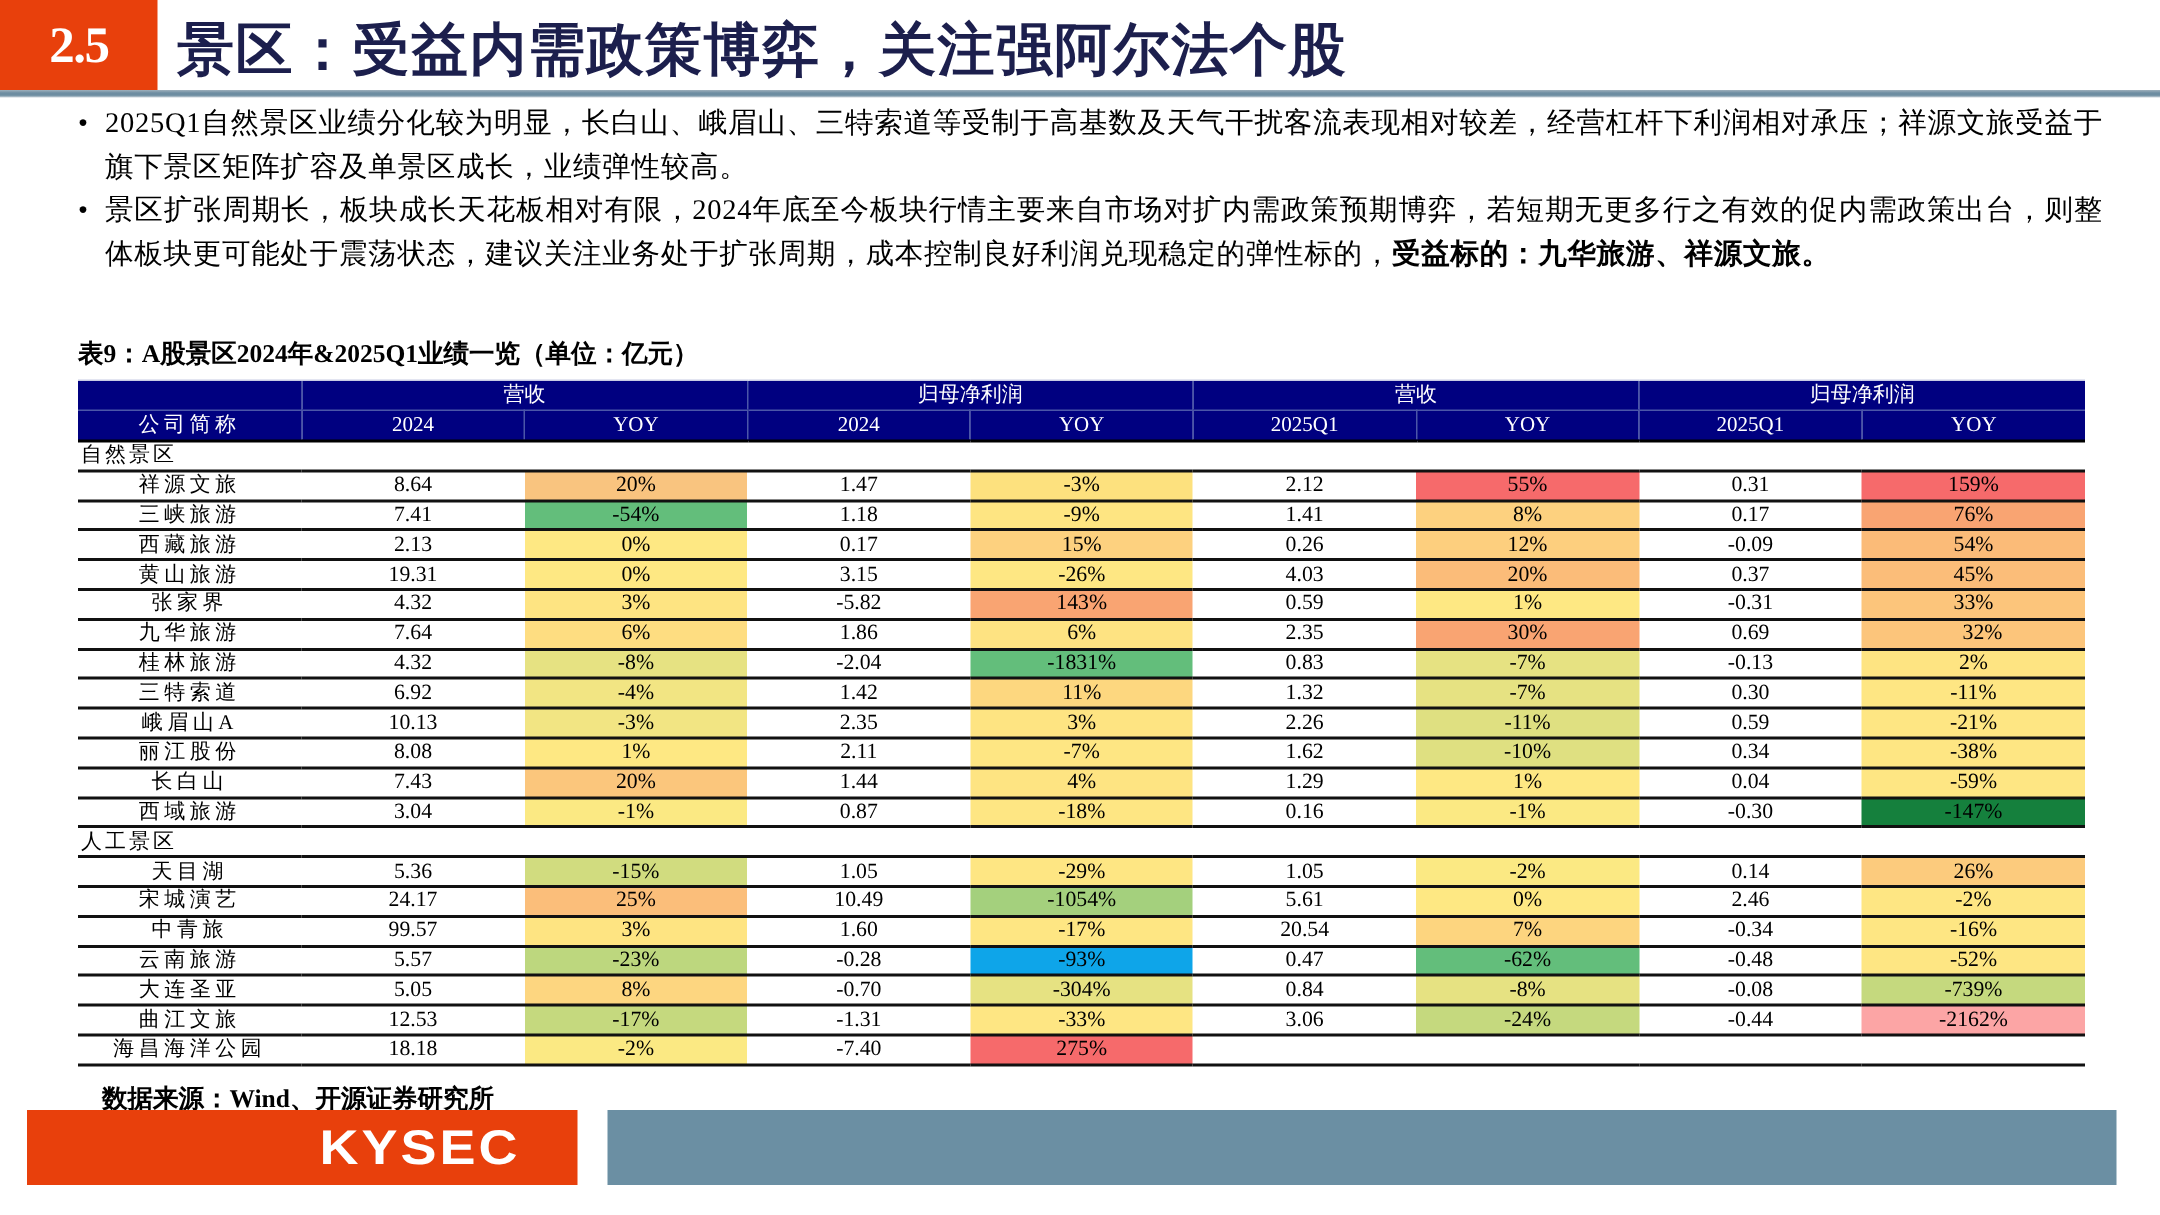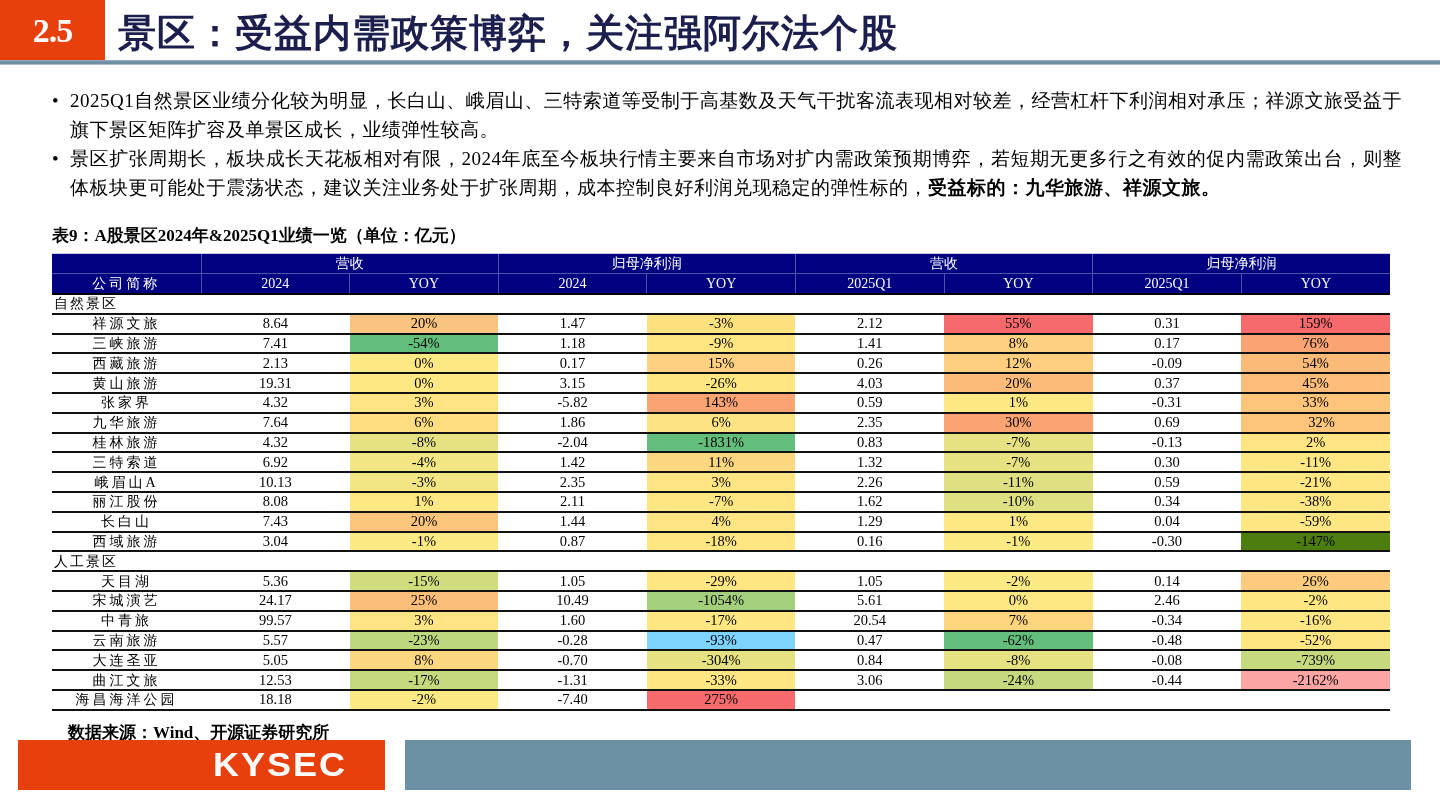--- a/index.html
+++ b/index.html
@@ -15,21 +15,21 @@
     .title-text {
       position: absolute; left: 118px; top: 8px; height: 50px;
       font-family: "DejaVu Serif", serif; font-size: 38px; color: #1c1f4d;
       display: flex; align-items: center; letter-spacing: 1px; font-weight: bold;
     }
     .title-rule {
       position: absolute; left: 0; top: 60px; width: 1440px; height: 5px;
       background: linear-gradient(#9fb0bc, #6d8da1 40%, #6d8da1 70%, #c9d3da);
     }
 
-    .bullets { position: absolute; left: 52px; top: 86px; width: 1350px; }
+    .bullets { position: absolute; left: 52px; top: 68px; width: 1350px; }
     .bullet {
       position: relative; padding-left: 18px; font-size: 19px; line-height: 29px;
       font-family: "Liberation Serif", "DejaVu Serif", serif; text-align: justify;
       letter-spacing: 0.5px;
     }
     .bullet::before { content: "•"; position: absolute; left: 0; top: 0; }
     .bullet b { font-weight: bold; }
 
     .caption {
       position: absolute; left: 52px; top: 224px;
@@ -257,21 +257,21 @@
       </tr>
       <tr>
         <td class="name">西域旅游</td>
         <td>3.04</td>
         <td style="background: rgb(251, 233, 131);">-1%</td>
         <td>0.87</td>
         <td style="background: rgb(254, 230, 131);">-18%</td>
         <td>0.16</td>
         <td style="background: rgb(251, 233, 131);">-1%</td>
         <td>-0.30</td>
-        <td style="background: #4d7c0f;">-147%</td>
+        <td style="background: #15803d;">-147%</td>
       </tr>
       <tr class="section">
         <td colspan="9">人工景区</td>
       </tr>
       <tr>
         <td class="name">天目湖</td>
         <td>5.36</td>
         <td style="background: rgb(209, 220, 127);">-15%</td>
         <td>1.05</td>
         <td style="background: rgb(254, 230, 131);">-29%</td>
@@ -300,21 +300,21 @@
         <td>20.54</td>
         <td style="background: rgb(253, 213, 127);">7%</td>
         <td>-0.34</td>
         <td style="background: rgb(254, 230, 131);">-16%</td>
       </tr>
       <tr>
         <td class="name">云南旅游</td>
         <td>5.57</td>
         <td style="background: rgb(189, 215, 126);">-23%</td>
         <td>-0.28</td>
-        <td style="background: #7dd3fc;">-93%</td>
+        <td style="background: #0ea5e9;">-93%</td>
         <td>0.47</td>
         <td style="background: rgb(99, 190, 123);">-62%</td>
         <td>-0.48</td>
         <td style="background: rgb(254, 230, 131);">-52%</td>
       </tr>
       <tr>
         <td class="name">大连圣亚</td>
         <td>5.05</td>
         <td style="background: rgb(253, 214, 128);">8%</td>
         <td>-0.70</td>

